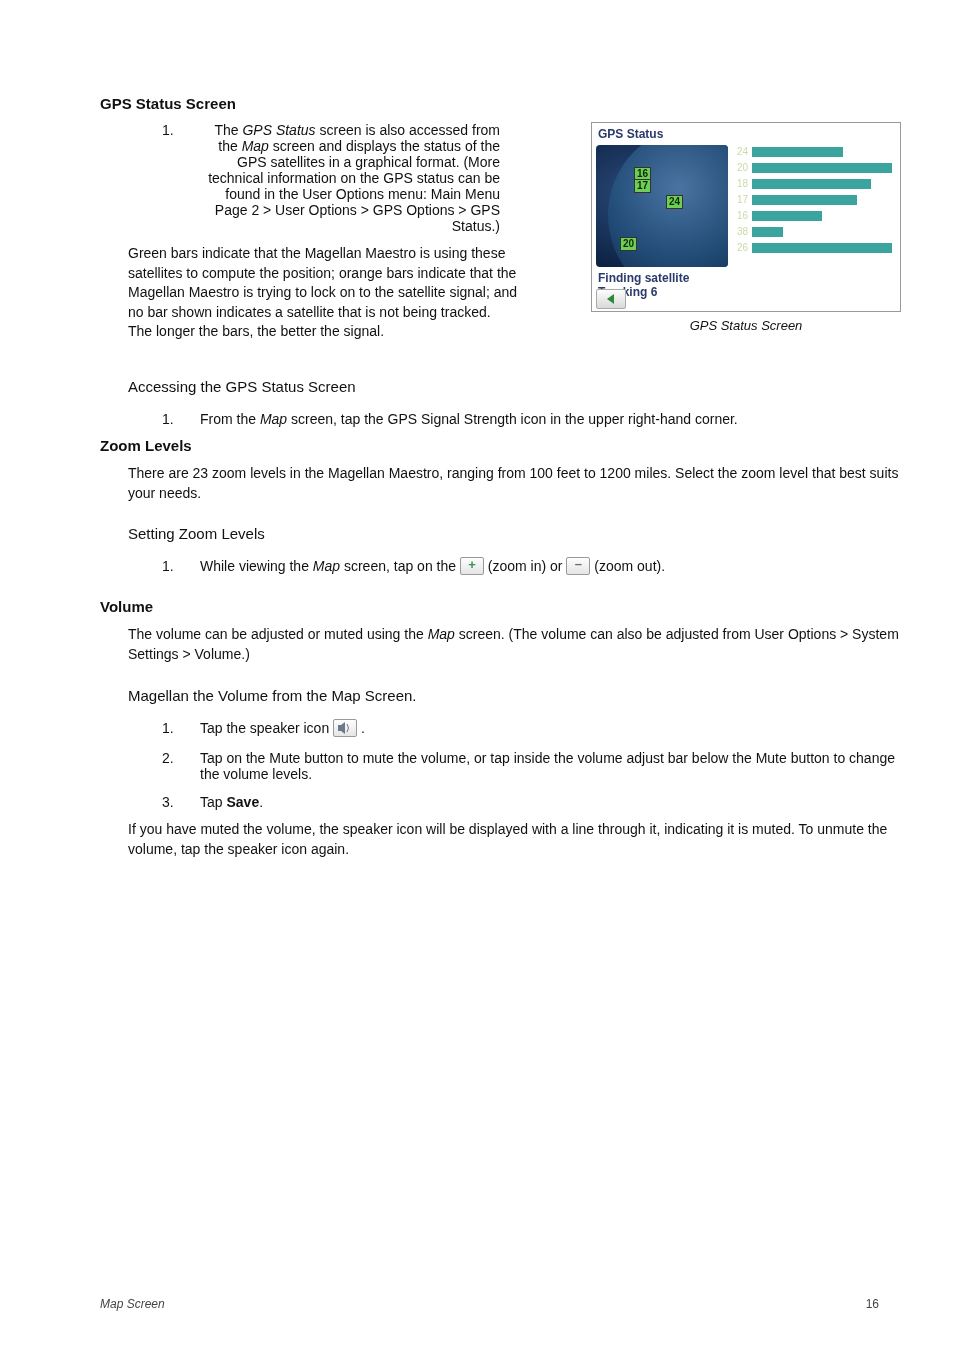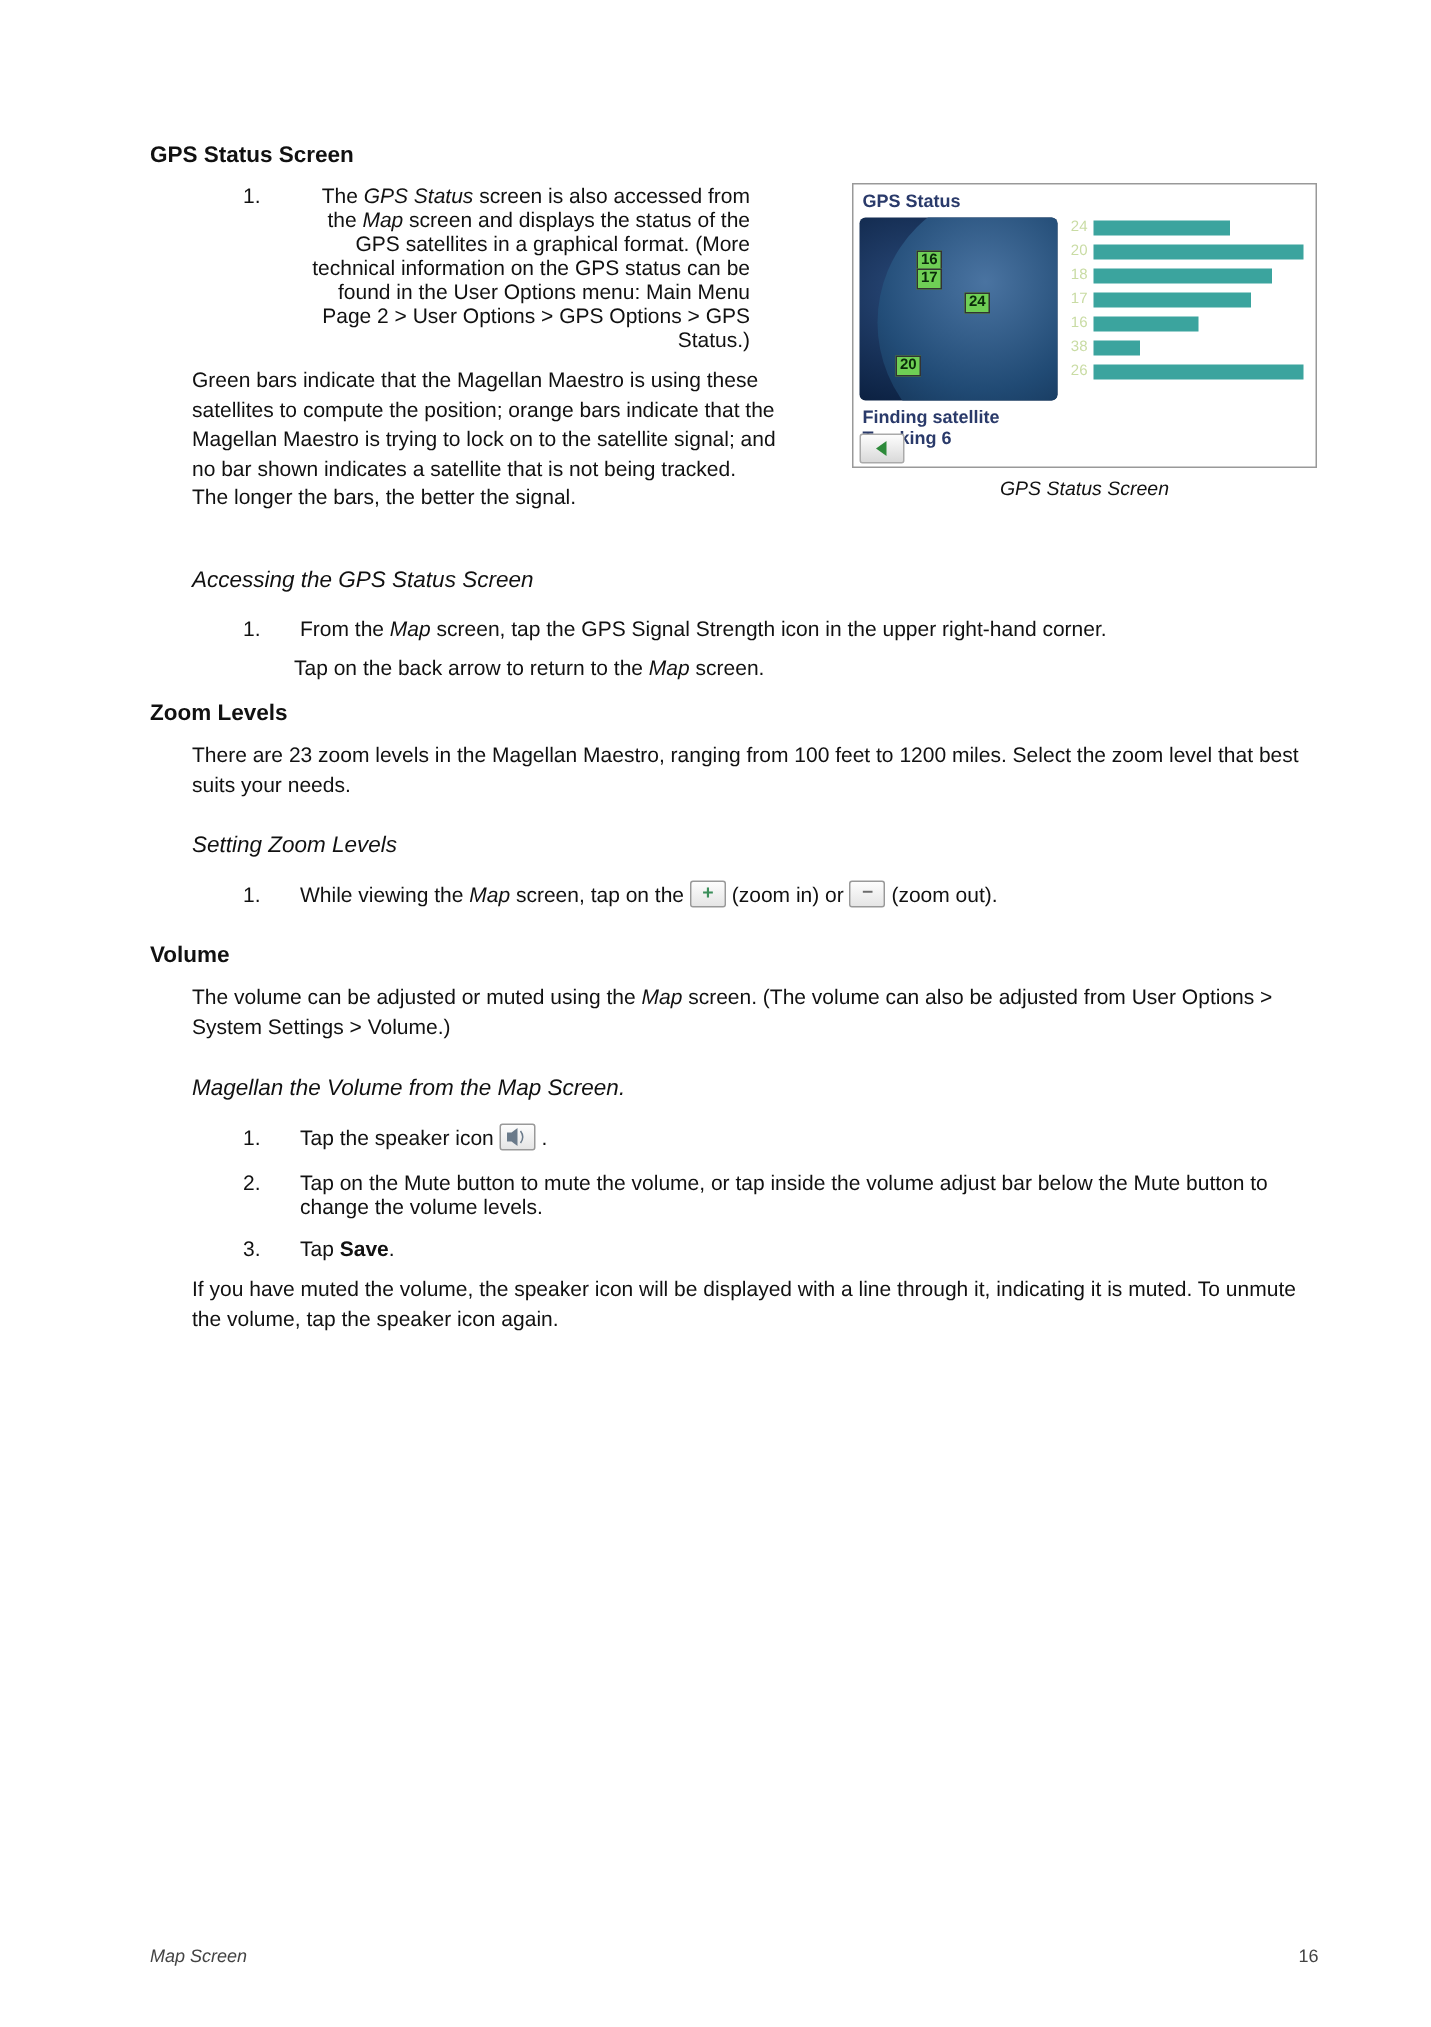--- a/index.html
+++ b/index.html
@@ -7,21 +7,21 @@
       font-size: 14px;
       color: #111;
       margin: 0;
       padding: 0;
       width: 954px;
       min-height: 1351px;
       position: relative;
       background: #fff;
     }
     .page {
-      padding: 95px 76px 0 100px;
+      padding: 95px 53px 0 100px;
     }
     .heading-bold {
       font-weight: bold;
       font-size: 15px;
       margin: 0 0 10px 0;
     }
     .float-block {
       overflow: visible;
     }
     .figure-right {
@@ -135,21 +135,20 @@
       flex: 0 0 38px;
     }
     .ol-body {
       flex: 1;
     }
     .body-text {
       margin: 0 0 14px 28px;
       line-height: 1.4;
     }
     .italic-subhead {
-      font-style: italic;
       font-size: 15px;
       margin: 22px 0 16px 28px;
     }
     .indented-block {
       margin-left: 96px;
       margin-bottom: 14px;
     }
     .clear { clear: both; }
     .icon-box {
       display: inline-block;
@@ -276,23 +275,20 @@
 
   <div class="ol-list" style="margin-left:28px; padding-left:34px;">
     <div class="ol-item">
       <div class="ol-num">1.</div>
       <div class="ol-body">
         <span>From the </span><i>Map</i><span> screen, tap the GPS Signal Strength icon in the upper right-hand corner.</span>
       </div>
     </div>
   </div>
 
-  <div class="indented-block">
-    <span>Tap on the back arrow to return to the </span><i>Map</i><span> screen.</span>
-  </div>
 
   <div class="heading-bold">Zoom Levels</div>
 
   <div class="body-text">There are 23 zoom levels in the Magellan Maestro, ranging from 100 feet to 1200 miles. Select the zoom level that best suits your needs.</div>
 
   <div class="italic-subhead">Setting Zoom Levels</div>
 
   <div class="ol-list" style="margin-left:28px; padding-left:34px;">
     <div class="ol-item">
       <div class="ol-num">1.</div>

